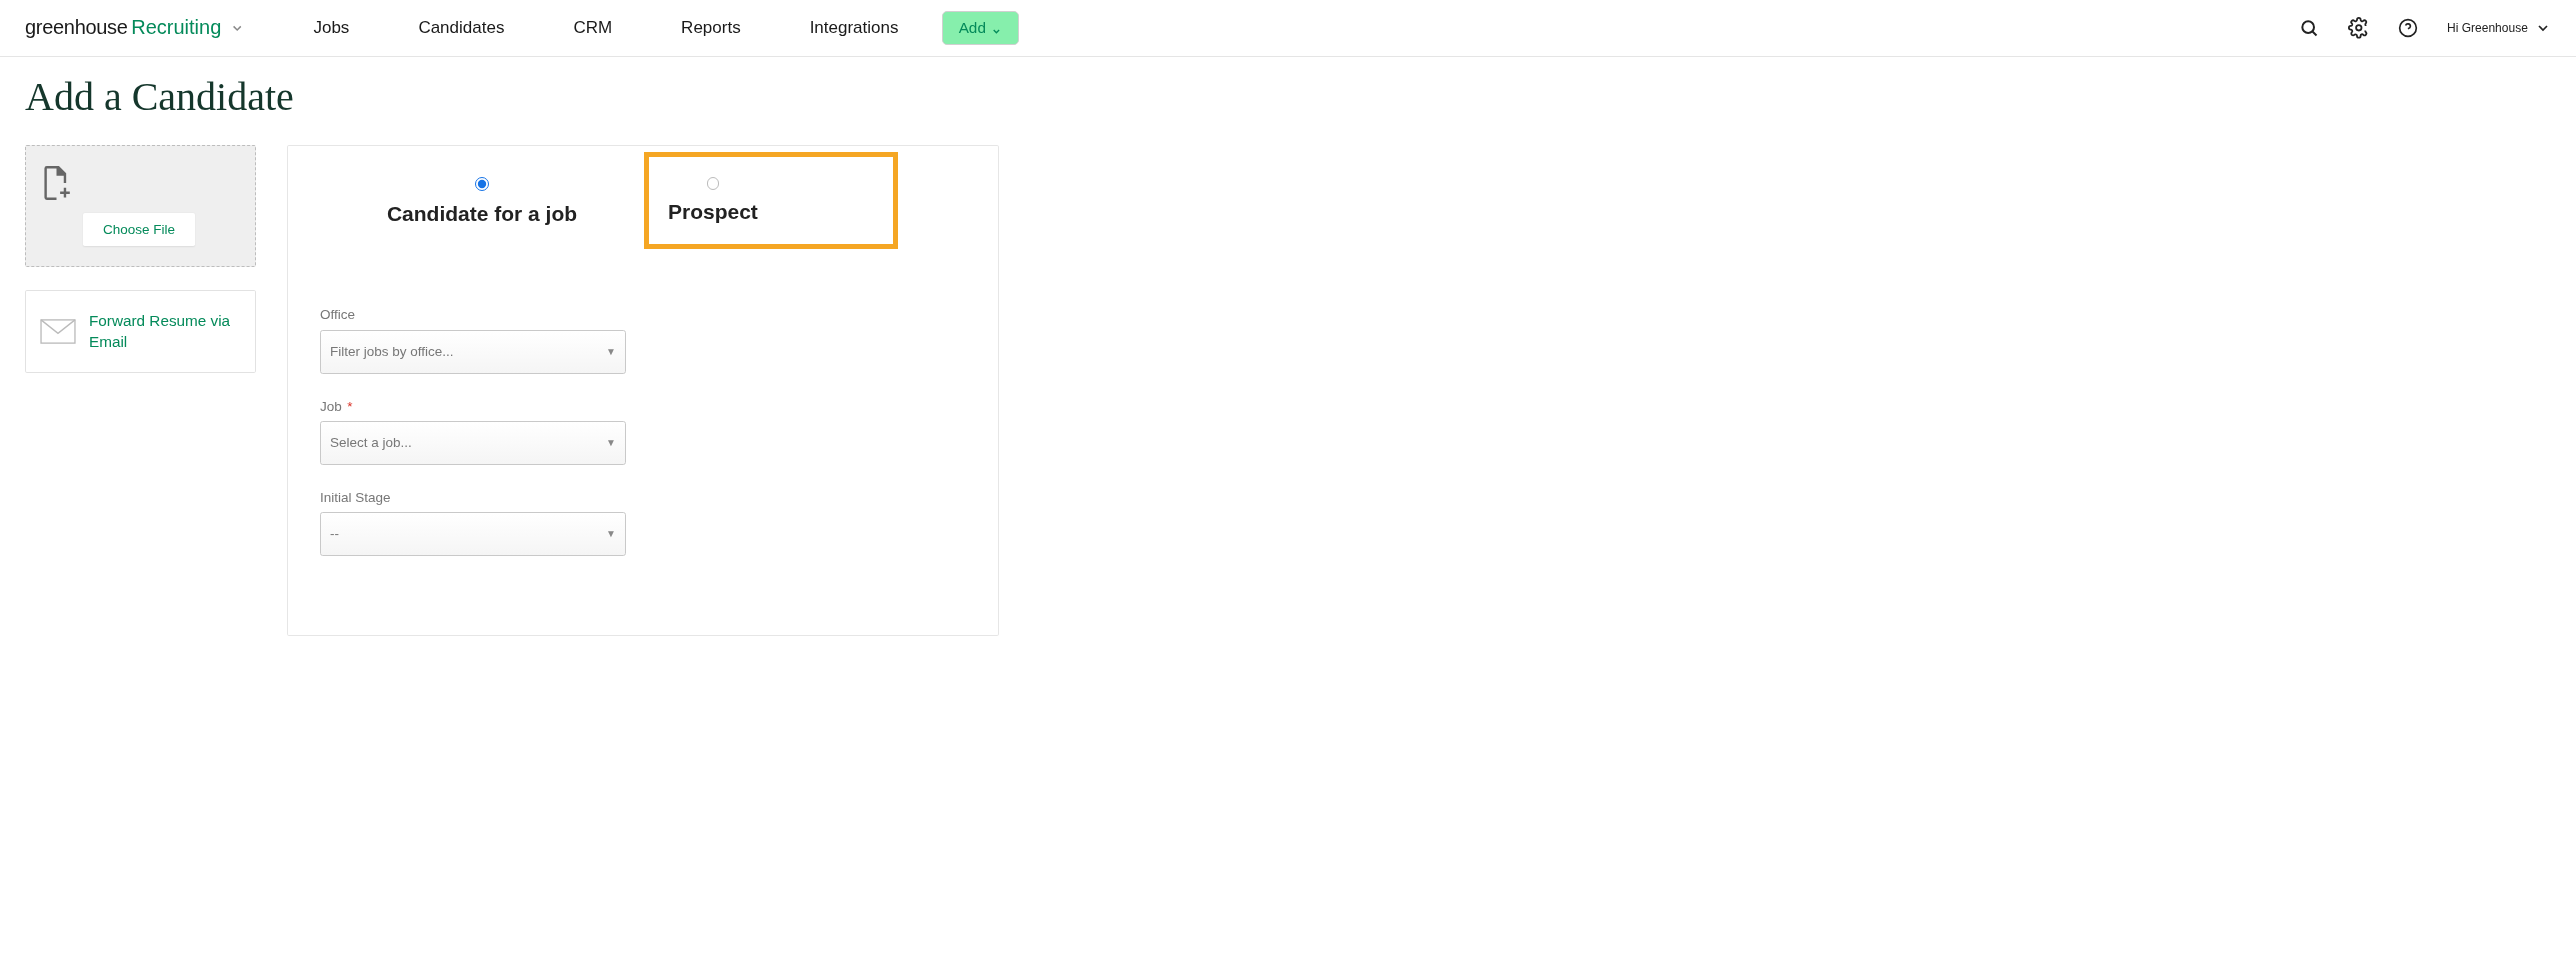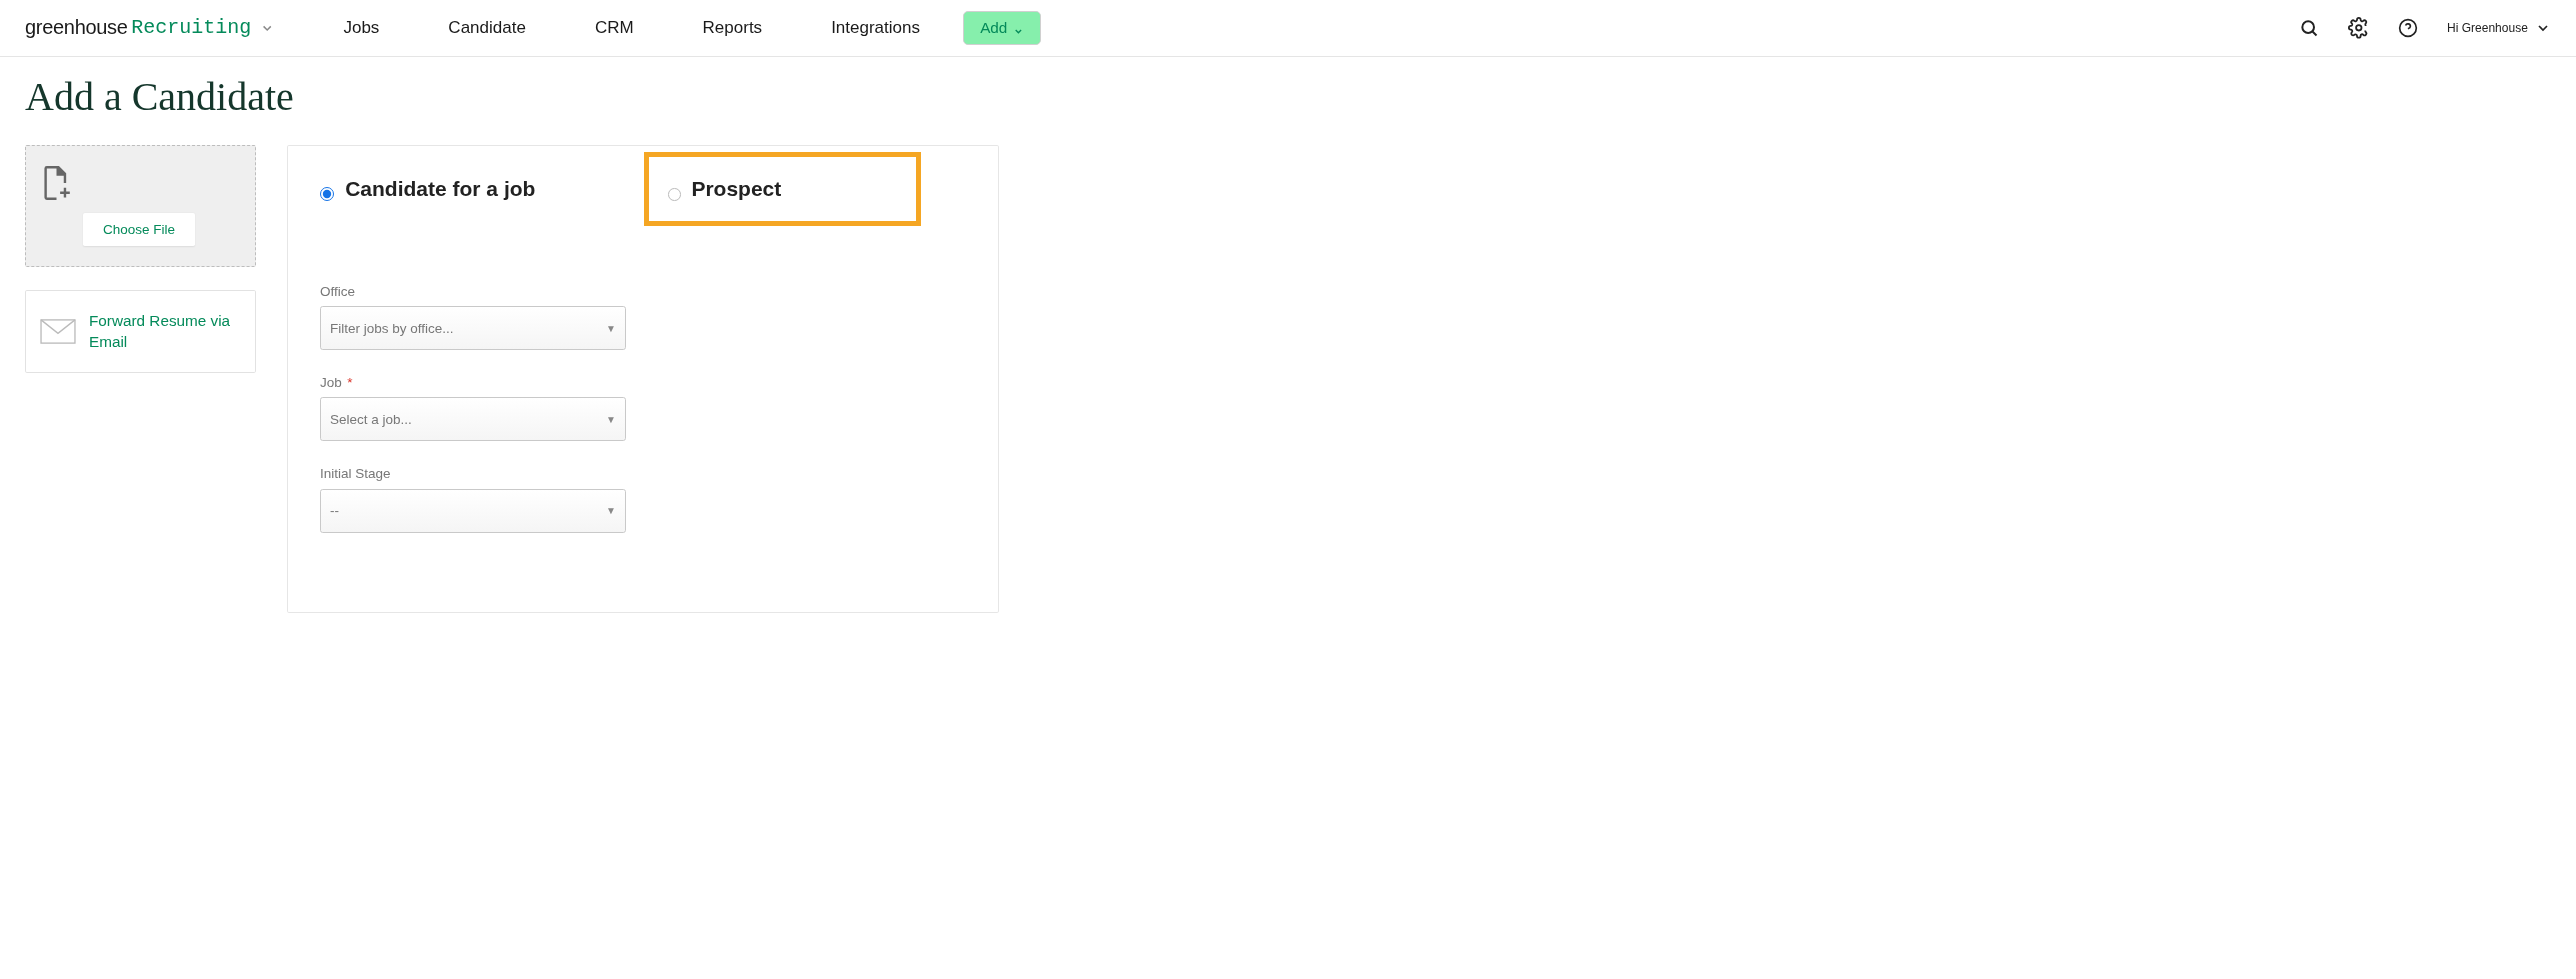--- a/index.html
+++ b/index.html
@@ -2,21 +2,21 @@
 <html style="font-size:14.4px"><head>
   <meta charset="utf-8">
   <style>
     * { box-sizing: border-box; margin: 0; padding: 0; }
     body { font-family: -apple-system, BlinkMacSystemFont, "Segoe UI", Helvetica, Arial, sans-serif; background: #fff; color: #222; }
 
     
     .topnav { display: flex; align-items: center; padding: 10.8px 25px; border-bottom: 0.9px solid #e5e5e5; gap: 21.6px; }
     .brand { display: flex; align-items: center; gap: 3.6px; font-size: 20px; margin-right: 7.2px; cursor: pointer; }
     .brand .g1 { color: #1a1a1a; font-weight: 400; letter-spacing: -0.3px; }
-    .brand .g2 { color: #048a5a; font-weight: 400; font-family: Liberation Mono, monospace; }
+    .brand .g2 { color: #048a5a; font-weight: 400; }
     .brand .chev { margin-left: 5.4px; color: #8a8a8a; }
     .navlinks { display: flex; gap: 29px; }
     .navlinks a { color: #1a1a1a; text-decoration: none; font-size: 17px; cursor: pointer; margin-left: 40px; }
     .add-btn { margin-left: 21.6px; border: 0.9px solid #d0d0d0; border-radius: 5px; padding: 7.2px 16px; background: #86efac; color: #048a5a; font-size: 15.3px; display: flex; align-items: flex-end; gap: 5.4px; cursor: pointer; }
     .nav-right { margin-left: auto; display: flex; align-items: center; gap: 29px; }
     .icon-btn { background: none; border: none; cursor: pointer; color: #222; display: flex; align-items: center; }
     .user-menu { display: flex; align-items: center; gap: 7.2px; font-size: 12px; cursor: pointer; }
 
     
     .page { padding: 16px 25px 36px; }
@@ -30,21 +30,21 @@
     .drop-text .t1 { font-size: 15.3px; color: #222; line-height: 1.35; }
     .drop-text .t2 { font-size: 12.6px; color: #777; margin-top: 5.4px; line-height: 1.35; }
     .choose-btn { margin-left: 41px; background: #fff; border: none; padding: 9px 20px; color: #048a5a; font-size: 13.5px; cursor: pointer; border-radius: 1.8px; box-shadow: 0 0.9px 1.8px rgba(0,0,0,0.08); align-self: flex-start; }
 
     .forward-card { border: 0.9px solid #e2e2e2; border-radius: 1.8px; padding: 20px 14.4px; display: flex; gap: 12.6px; align-items: center; }
     .forward-card a { color: #048a5a; text-decoration: none; font-size: 15.3px; line-height: 1.35; }
 
     .main-card { border: 0.9px solid #e6e6e6; border-radius: 1.8px; padding: 31px 32px 54px; flex: 0 0 712px; }
 
     .radio-row { display: flex; gap: 0; align-items: flex-start; margin-bottom: 58px; }
-    .radio-opt { display: flex; align-items: flex-end; gap: 10.8px; font-size: 21px; font-weight: 700; cursor: pointer; }
+    .radio-opt { display: flex; align-items: center; gap: 10.8px; font-size: 21px; font-weight: 700; cursor: pointer; flex-direction: column; }
     .radio-opt.first { width: 324px; }
     .radio-opt.second-wrap { border: 5.4px solid #f5a623; padding: 20px 135px 20px 19px; margin-top: -25px; }
     .radio-opt input[type=radio] { width: 14.4px; height: 14.4px; accent-color: #1573e6; }
     .radio-opt .unsel { width: 12.6px; height: 12.6px; border: 0.9px solid #bbb; border-radius: 50%; display: inline-block; }
 
     .field { margin-bottom: 25px; }
     .field label { display: block; font-size: 13.5px; color: #777; margin-bottom: 7.2px; }
     .field label .req { color: #d93025; margin-left: 1.8px; }
     .select { width: 306px; height: 44px; border: 0.9px solid #c9c9c9; background: linear-gradient(#fff,#f5f5f5); border-radius: 2.7px; display: flex; align-items: center; justify-content: space-between; padding: 0 9px; font-size: 13.5px; color: #777; cursor: pointer; }
     .select .caret { color: #888; font-size: 10px; }
@@ -59,21 +59,21 @@
     <span class="g1">greenhouse</span>
     <span class="g2">Recruiting</span>
     <span class="chev">
       <svg width="14.4" height="14.4" viewBox="0 0 24 24" fill="none" stroke="#8a8a8a" stroke-width="2.5">
           <polyline points="6 9 12 15 18 9"></polyline>
         </svg>
     </span>
   </div>
   <div class="navlinks">
     <a>Jobs</a>
-    <a>Candidate</a>
+    <a>Candidates</a>
     <a>CRM</a>
     <a>Reports</a>
     <a>Integrations</a>
   </div>
   <button class="add-btn">
     <span>Add</span>
     <span>
       <svg width="10.8" height="10.8" viewBox="0 0 24 24" fill="none" stroke="#048a5a" stroke-width="3">
           <polyline points="6 9 12 15 18 9"></polyline>
         </svg>

